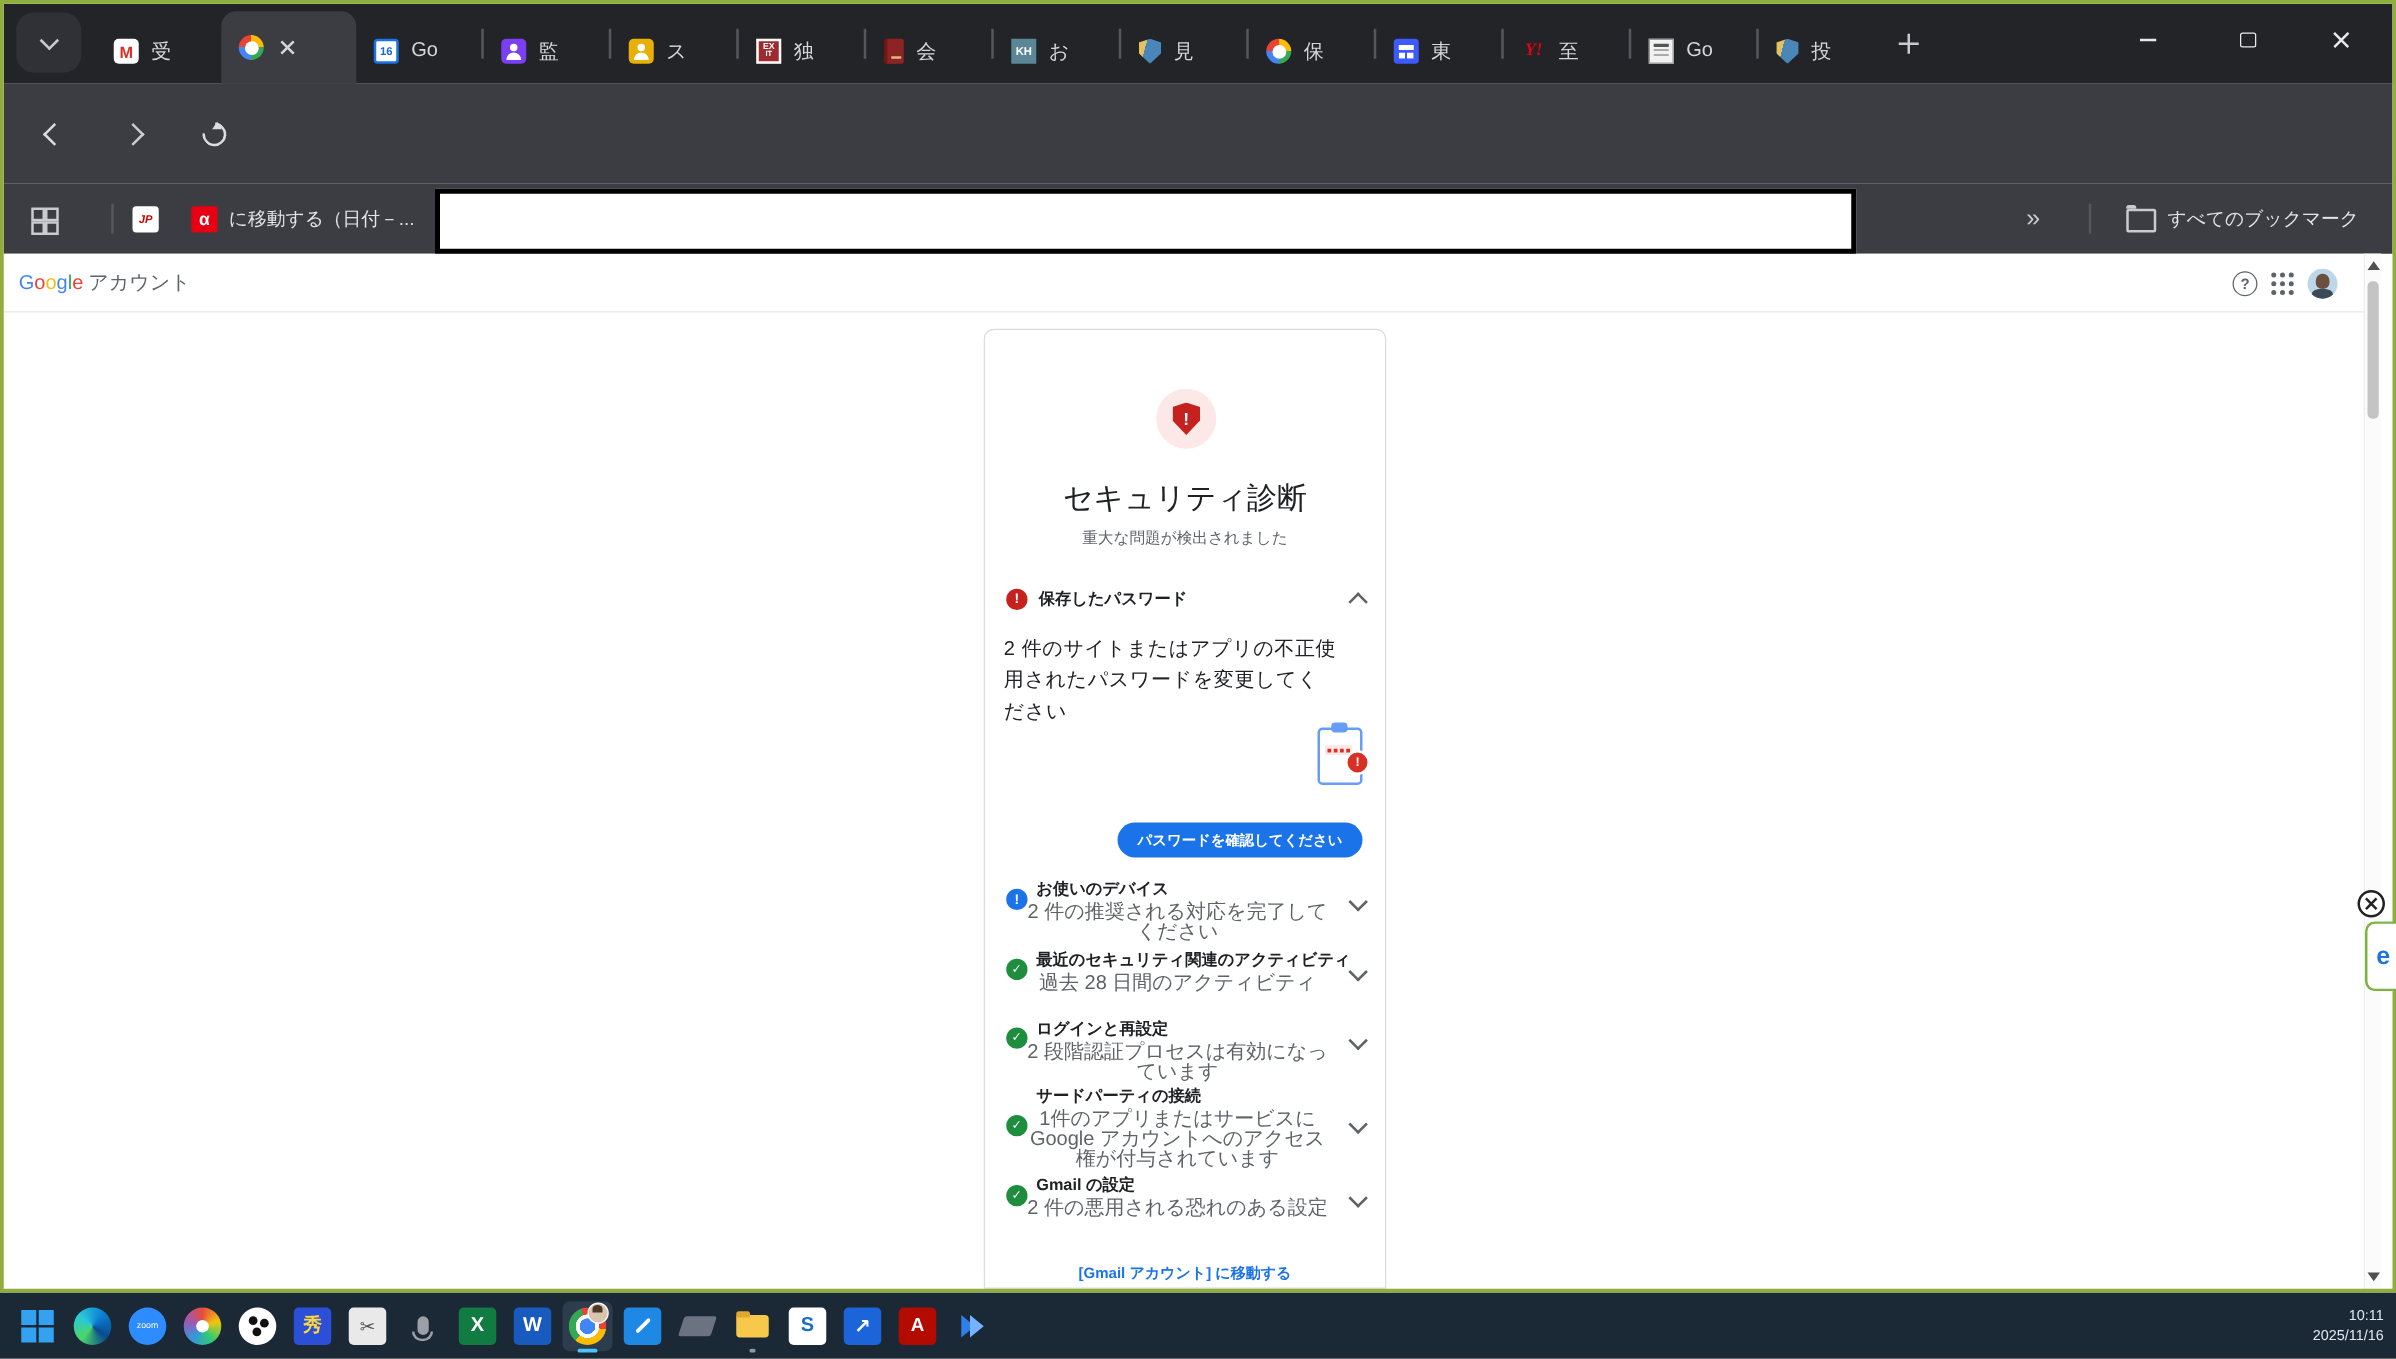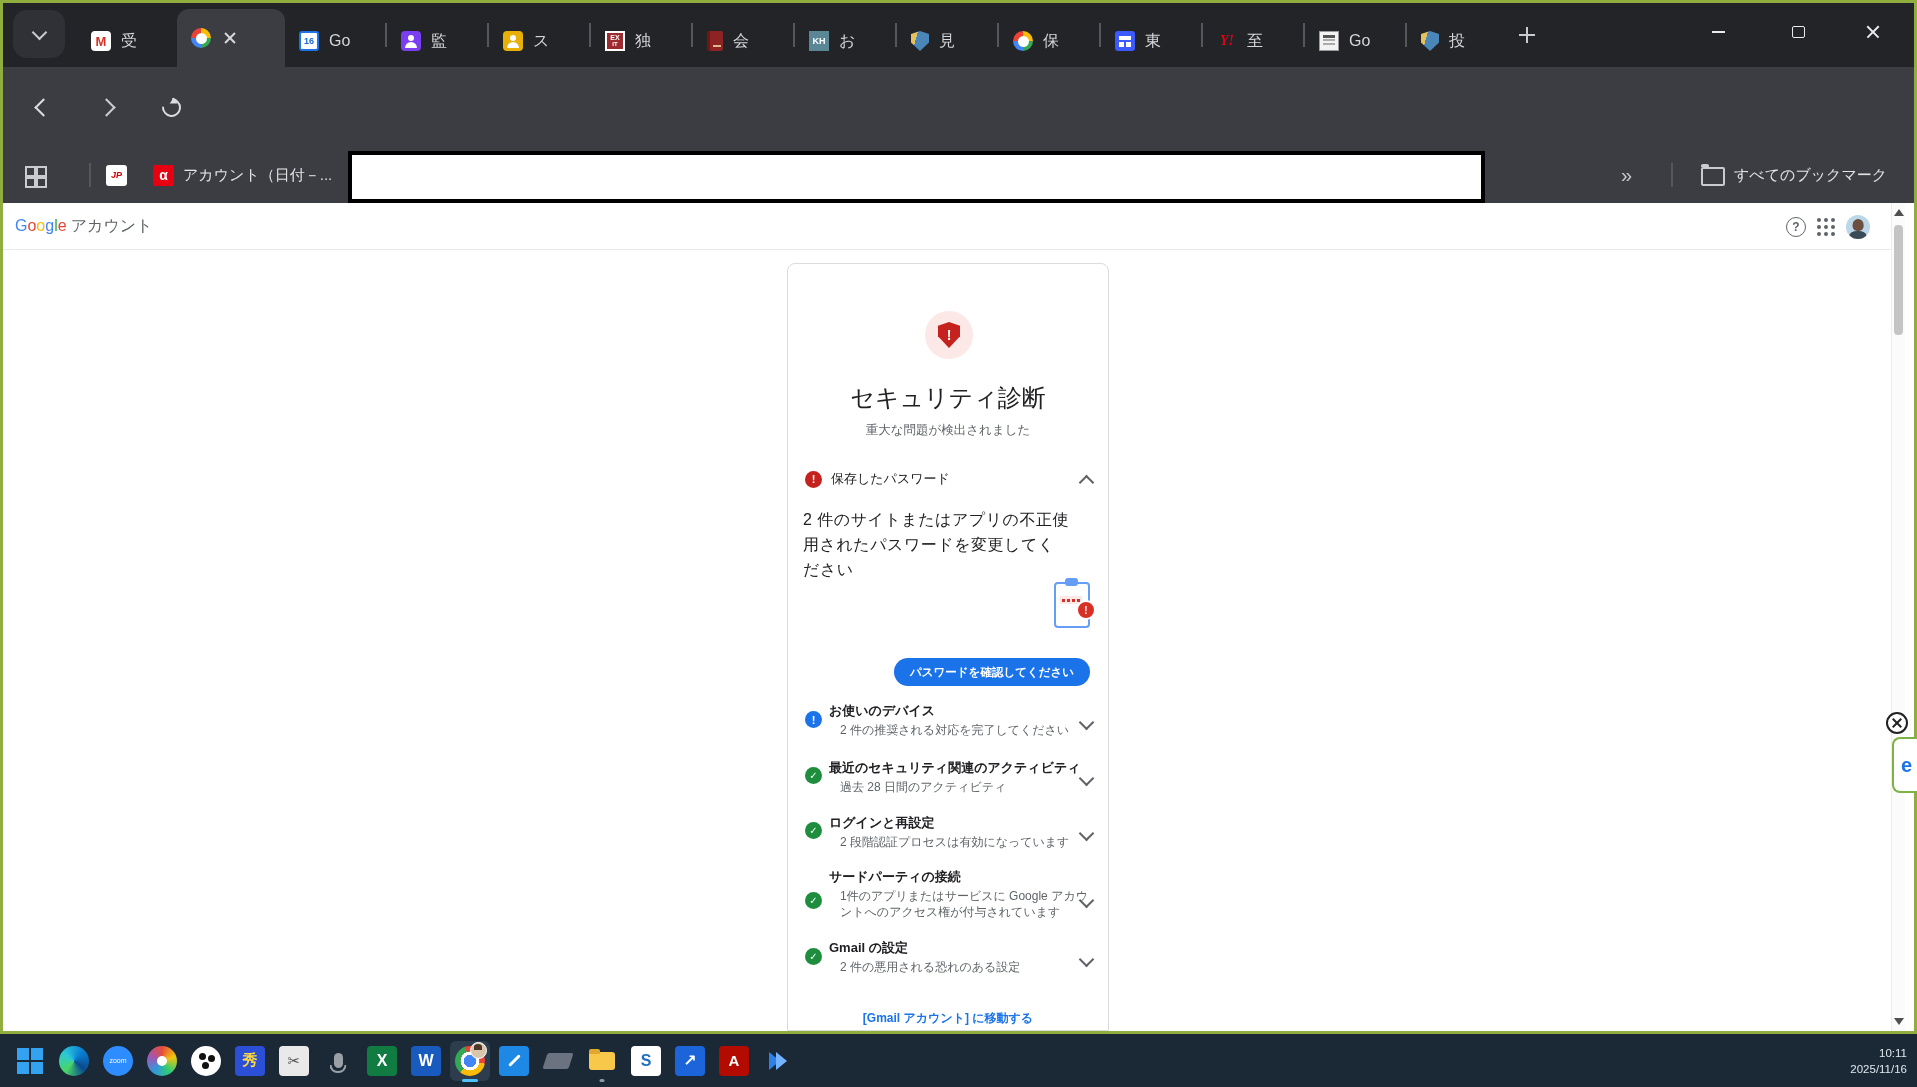--- a/index.html
+++ b/index.html
@@ -138,35 +138,35 @@
   #shield-circle{position:absolute;left:137px;top:47px;width:48px;height:48px;border-radius:50%;background:#fce8e6;display:flex;align-items:center;justify-content:center;}
   #shield-circle::before{content:"";position:absolute;width:22px;height:26px;background:#c5221f;
     clip-path:polygon(50% 0,100% 14%,100% 55%,50% 100%,0 55%,0 14%);}
   #shield-circle::after{content:"!";position:relative;color:#fff;font-weight:bold;font-size:14px;z-index:1;}
   #card-title{position:absolute;left:0;top:118px;width:100%;text-align:center;font-size:24px;color:#202124;}
   #card-subtitle{position:absolute;left:0;top:158px;width:100%;text-align:center;font-size:12.5px;color:#5f6368;}
   .strow{position:absolute;display:flex;align-items:center;gap:9px;}
   .st{width:17px;height:17px;border-radius:50%;color:#fff;display:flex;align-items:center;justify-content:center;flex:none;font-size:11px;font-weight:bold;}
   .st-alert{background:#c5221f;} .st-attn{background:#1a73e8;} .st-ok{background:#1e8e3e;}
   .st-alert::after,.st-attn::after{content:"!";} .st-ok::after{content:"✓";font-size:10px;}
-  .sec-label{font-size:13px;font-weight:normal;color:#202124;}
+  .sec-label{font-size:13px;font-weight:bold;color:#202124;}
   #pw-heading{position:absolute;left:15px;top:243px;width:266px;font-size:16px;line-height:25px;color:#202124;letter-spacing:.5px;}
   #pw-kebab{position:absolute;right:14px;top:258px;}
   .kebab-g{width:3.5px;height:3.5px;border-radius:50%;background:#5f6368;box-shadow:0 -6px 0 #5f6368,0 6px 0 #5f6368;}
   #pw-body{position:absolute;left:15px;top:316px;width:246px;font-size:11px;line-height:15.5px;color:#5f6368;}
   
   #clipboard{position:absolute;left:266px;top:318px;width:36px;height:46px;background:#fff;border:2.5px solid #669df6;border-radius:4px;box-sizing:border-box;}
   #clipboard::before{content:"";position:absolute;left:9px;top:-6px;width:13px;height:8px;background:#669df6;border-radius:3px;}
   #clip-dots{position:absolute;left:4px;top:12px;width:22px;height:8px;background:#fce8e6;display:flex;align-items:center;justify-content:center;gap:2px;}
   #clip-dots i{width:3px;height:3px;background:#d93025;display:block;}
   #clip-badge{position:absolute;right:-8px;bottom:6px;width:16px;height:16px;border-radius:50%;background:#d93025;border:2px solid #fff;color:#fff;font-size:10px;font-weight:bold;display:flex;align-items:center;justify-content:center;}
   #pw-button{position:absolute;right:18px;top:394px;height:28px;border-radius:14px;background:#1a73e8;color:#fff;
     font-size:11.5px;font-weight:bold;display:flex;align-items:center;padding:0 16px;border:none;}
   .secrow-t{position:absolute;left:41px;font-size:13px;font-weight:bold;color:#202124;white-space:nowrap;}
-  .secrow-s{position:absolute;left:52px;font-size:12px;color:#5f6368;width:252px;line-height:16px;}
+  .secrow-s{position:absolute;left:28px;font-size:16px;color:#5f6368;width:252px;line-height:16px;text-align:center;}
   .secrow-i{position:absolute;left:17px;}
   .secrow-c{position:absolute;right:16px;}
   .chev-g{width:9px;height:9px;border-right:2px solid #5f6368;border-bottom:2px solid #5f6368;display:inline-block;}
   .chev-g.down{transform:rotate(45deg);} .chev-g.up{transform:rotate(-135deg);}
   #footer-link{position:absolute;left:0;top:746px;width:100%;text-align:center;font-size:12px;color:#1a73e8;font-weight:bold;}
   
   #fw-close{position:absolute;left:1886px;top:712px;width:22px;height:22px;border-radius:50%;background:#fff;border:2px solid #222;box-sizing:border-box;z-index:70;}
   #fw-close::before,#fw-close::after{content:"";position:absolute;left:3px;top:8px;width:12px;height:2px;background:#222;}
   #fw-close::before{transform:rotate(45deg);} #fw-close::after{transform:rotate(-45deg);}
   #fw-card{position:absolute;left:1892px;top:737px;width:25px;height:52px;background:#fff;border:2px solid #7cb342;border-right:none;border-radius:8px 0 0 8px;z-index:70;display:flex;align-items:center;justify-content:center;}
@@ -350,21 +350,21 @@
         <span class="i-appgrid"></span>
       </div>
     <div class="tsep" style="position:absolute;left:86px;top:16px;height:24px;"></div>
 
     <div class="bm" style="left:103px;">
       <span class="bicon i-jp"></span>
       <span></span>
     </div>
     <div class="bm" style="left:150px;">
       <span class="bicon i-alpha"></span>
-      <span>アカウント（日付－...</span>
+      <span>に移動する（日付－...</span>
     </div>
     <div class="bm" style="left:426px;">
       <span class="bicon i-alpha"></span>
       <span>いま（当時）、何歳...</span>
     </div>
     <div class="bm" style="left:696px;">
       <span class="bicon i-calcic"></span>
       <span>源泉計算ツール</span>
     </div>
     <div class="bm" style="left:893px;">

